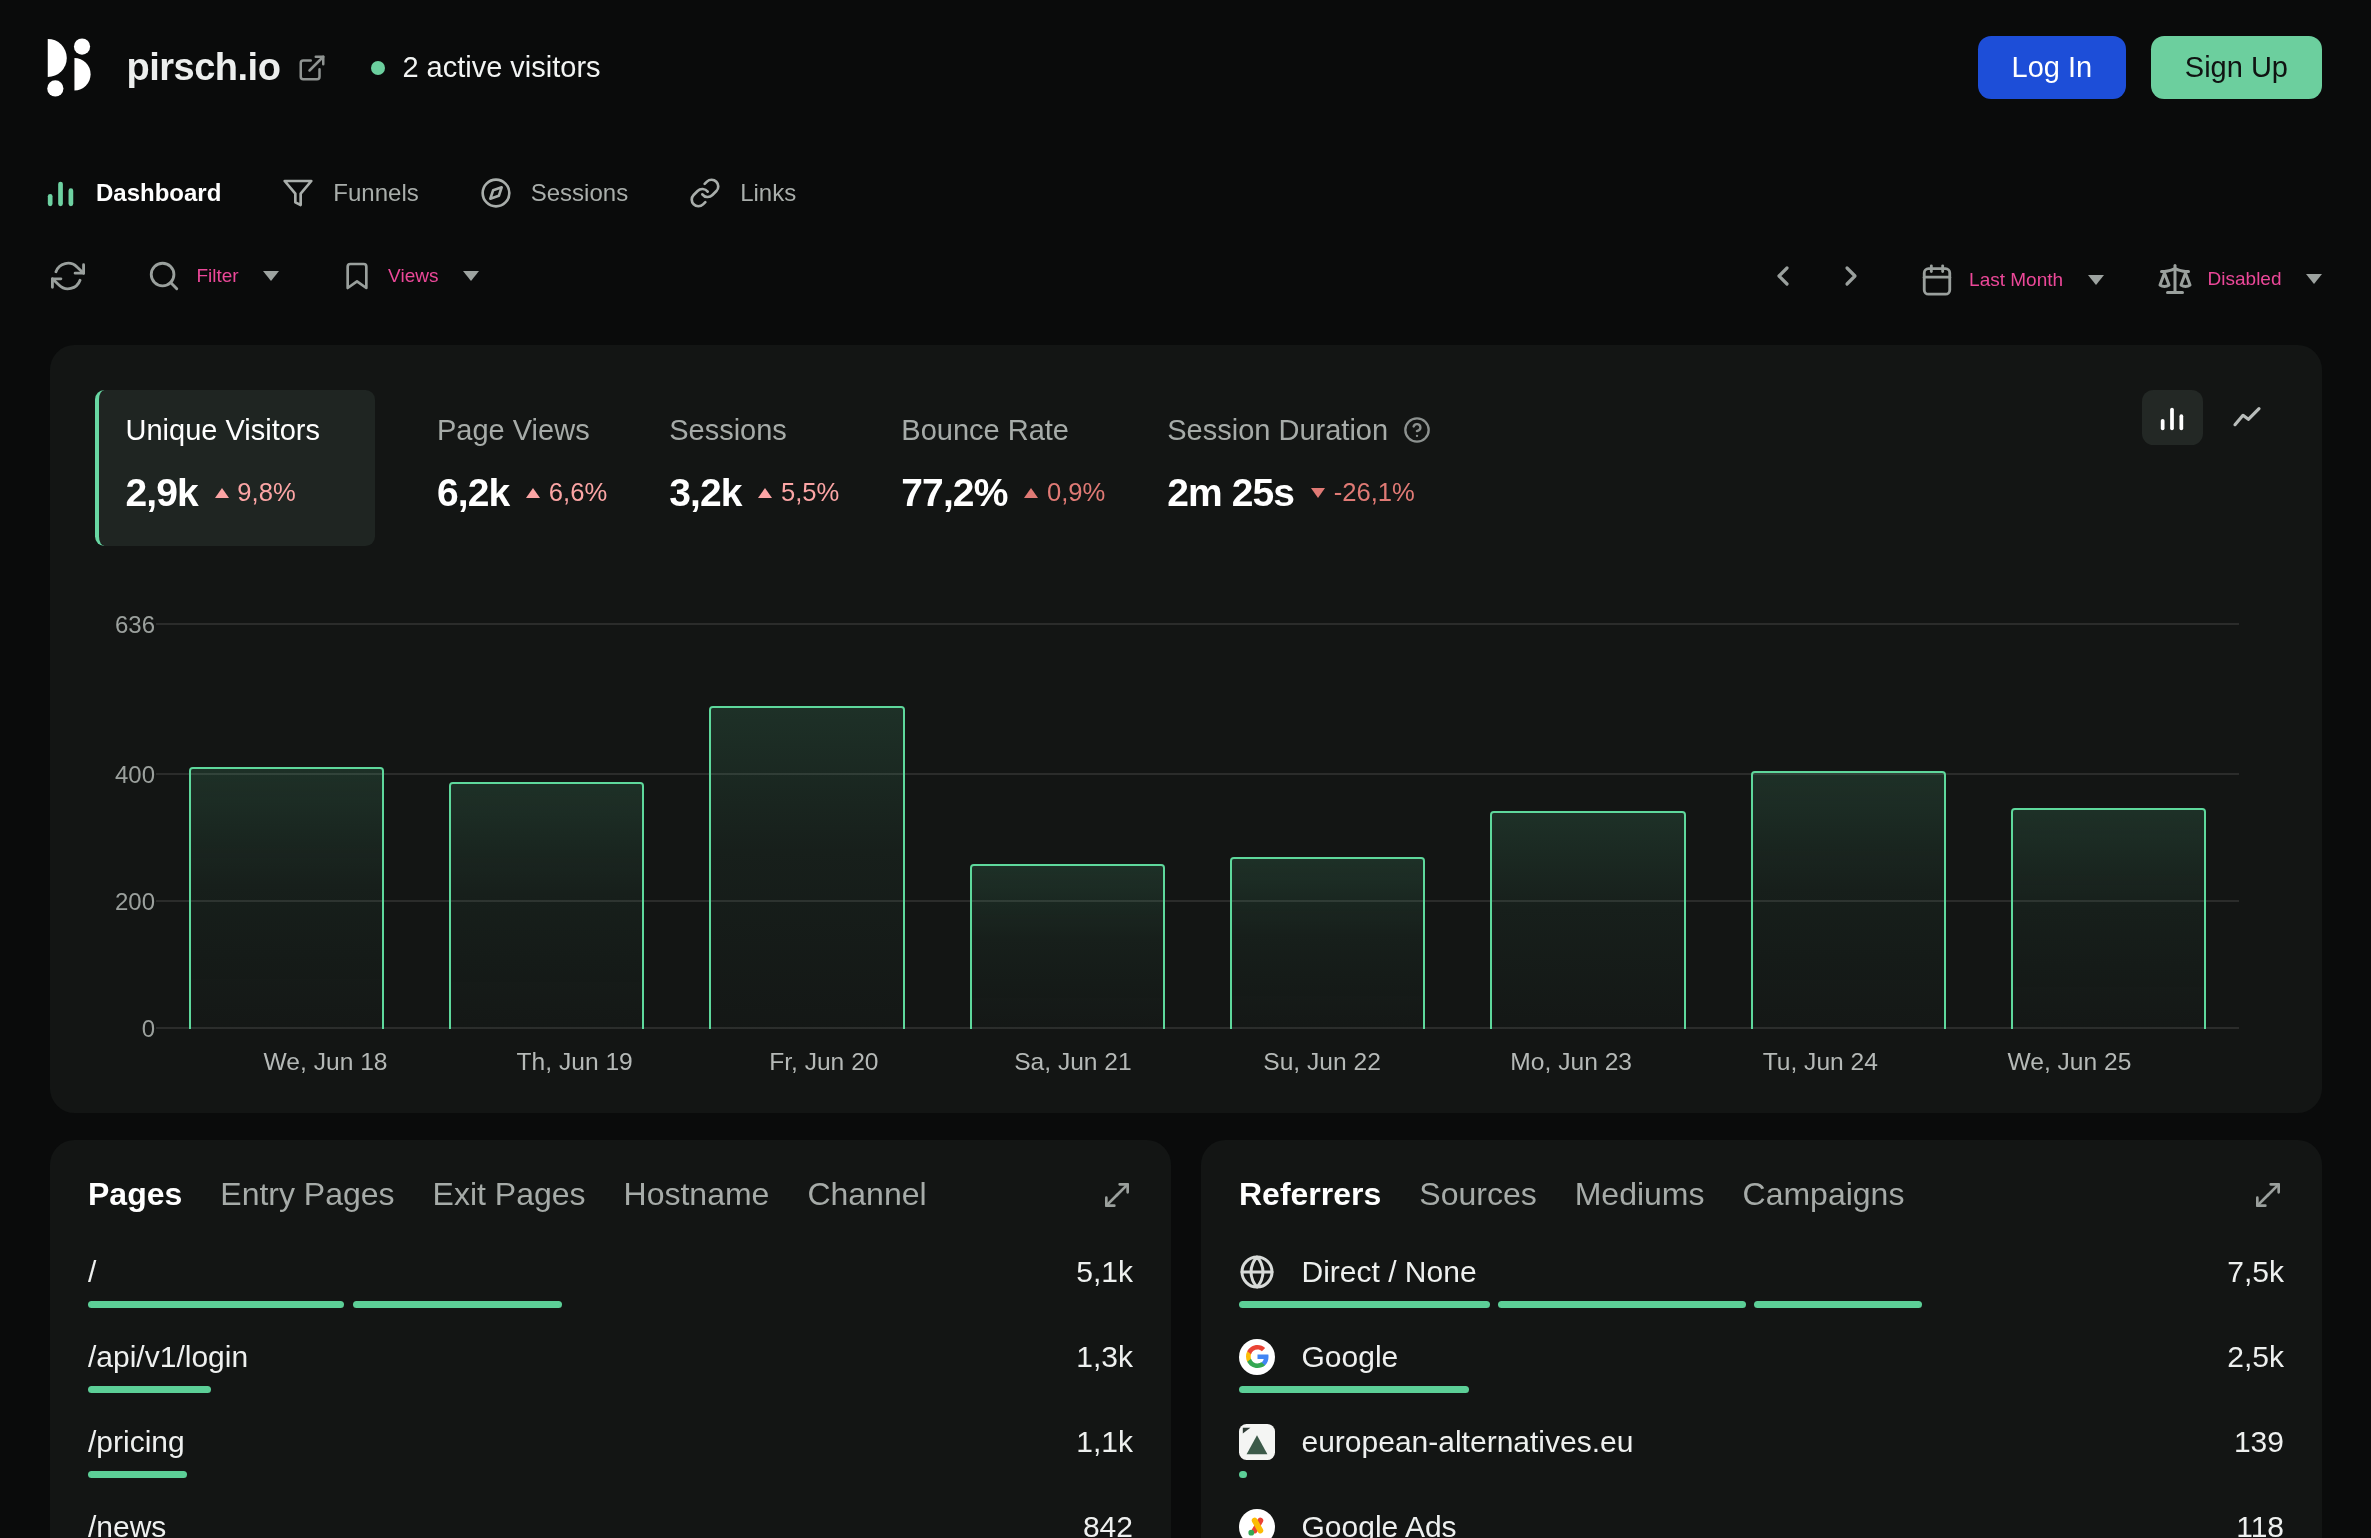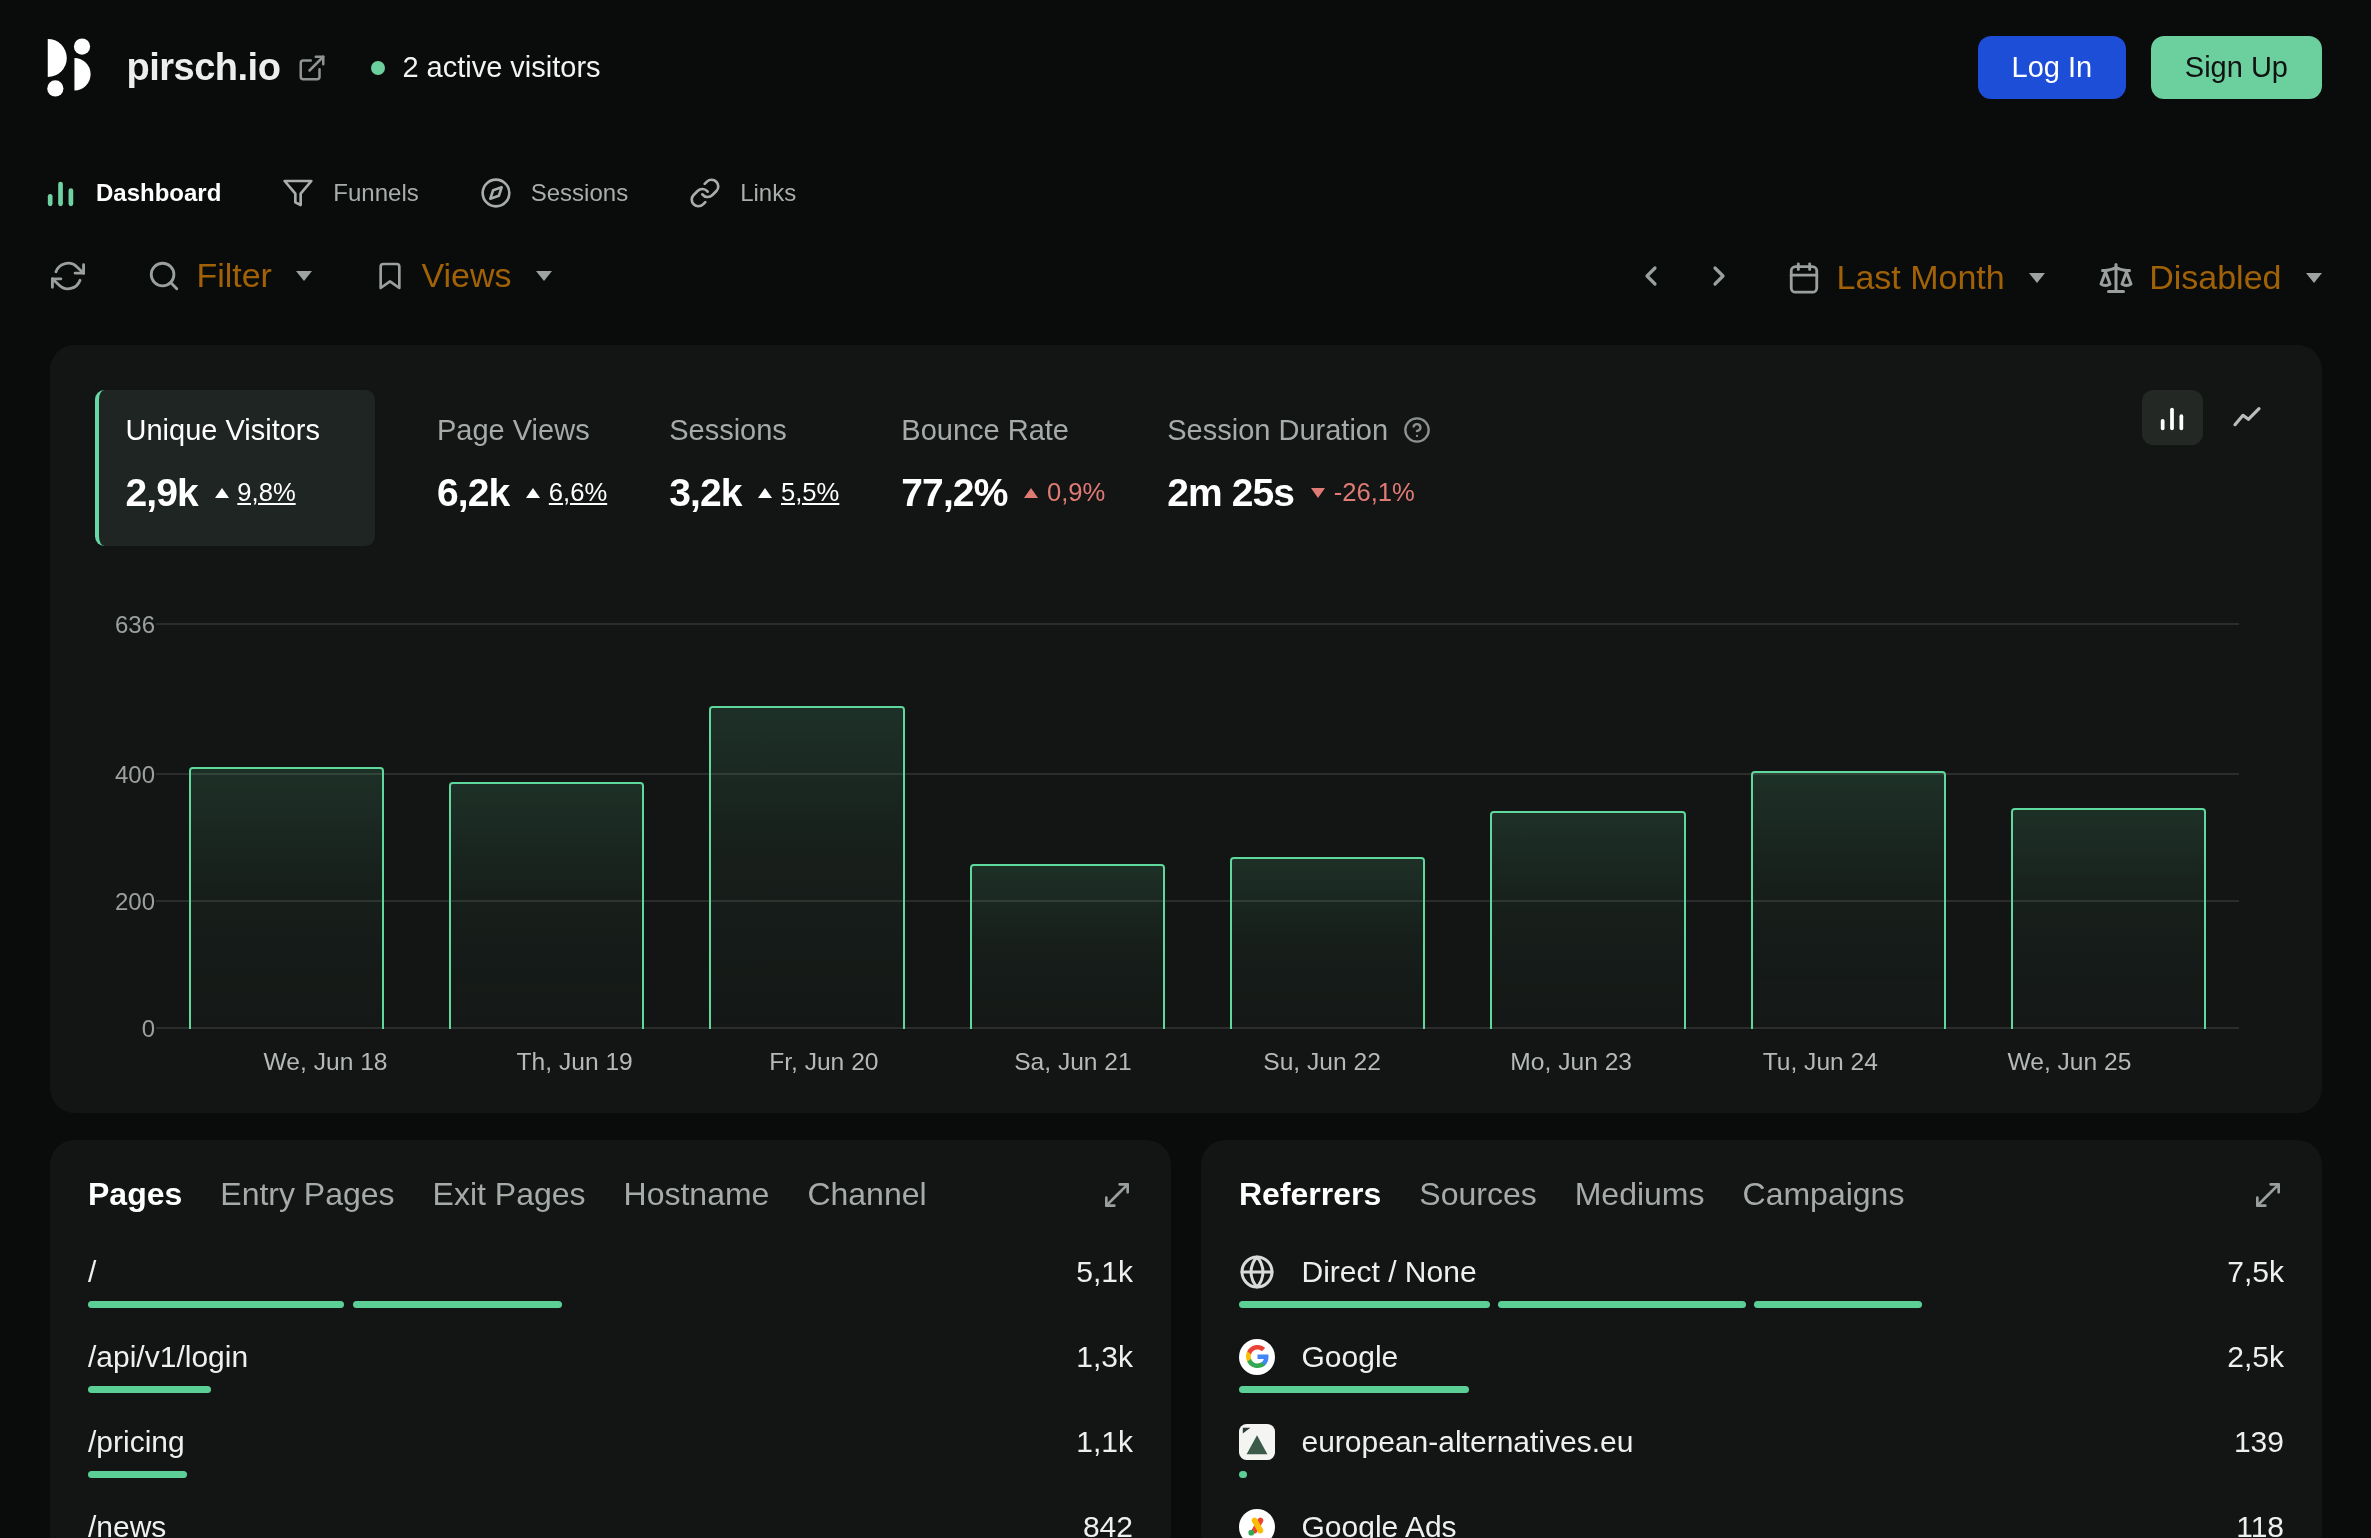--- a/index.html
+++ b/index.html
@@ -26,41 +26,41 @@
 
   
   nav { display:flex; align-items:center; padding:0 45px; margin-top:78px; }
   .nav-item { display:flex; align-items:center; gap:19px; font-size:24px; color:#a9aeab;
               margin-right:61px; cursor:pointer; }
   .nav-item.active { color:#ffffff; font-weight:600; }
 
   
   .toolbar { display:flex; align-items:center; padding:0 50px 0 45px; margin-top:44px; }
   .tb-group { display:flex; align-items:center; gap:15px; cursor:pointer; }
-  .tb-label { font-size:34px; color:#a16207; }
+  .tb-label { font-size:19px; color:#ec4899; }
   .caret { width:0; height:0; border-left:8.5px solid transparent; border-right:8.5px solid transparent;
            border-top:10.4px solid #9da3a0; margin-left:9.5px; }
   .tb-right { margin-left:auto; display:flex; align-items:flex-end; }
   .nav-arrow { cursor:pointer; padding:5.7px; }
 
   
   .board { margin:47px 50px 0; background:#131514; border-radius:24.6px; height:768px;
            padding:45px 45px 0; }
   .stats-row { display:flex; align-items:flex-start; }
   .stats-cards { display:flex; gap:62px; }
   .card { padding-top:23px; cursor:pointer; }
   .card.active { background:#1f2522; border-left:4.7px solid #68d7a3; border-radius:9.5px;
                  padding:23px 55px 26.5px 26.5px; }
   .card-label-row { display:flex; align-items:center; gap:15px; }
   .card-label { font-size:29px; color:#a6aba8; line-height:34px; white-space:nowrap; }
   .card.active .card-label { color:#fff; }
   .card-value-row { margin-top:19px; display:flex; align-items:center; gap:17px; }
   .card-value { font-size:39px; font-weight:700; color:#fff; line-height:53px; letter-spacing:-0.9px; white-space:nowrap; }
   .card-change { font-size:25.6px; display:flex; align-items:center; gap:8.5px; white-space:nowrap; }
-  .card-change.positive { color:#ffffff;text-decoration:underline; }
+  .card-change.positive { color:#fca5a5; }
   .card-change.negative { color:#e07a75; }
   .tri { width:0; height:0; border-left:7.6px solid transparent; border-right:7.6px solid transparent; }
   .tri.up { border-bottom:10.4px solid currentColor; }
   .tri.down { border-top:10.4px solid currentColor; }
 
   .chart-toggles { margin-left:auto; display:flex; gap:13.2px; align-items:center; }
   .toggle { width:61px; height:55px; border-radius:11.4px; background:transparent; border:none;
             display:flex; align-items:center; justify-content:center; cursor:pointer; }
   .toggle.active { background:#232825; }
 

